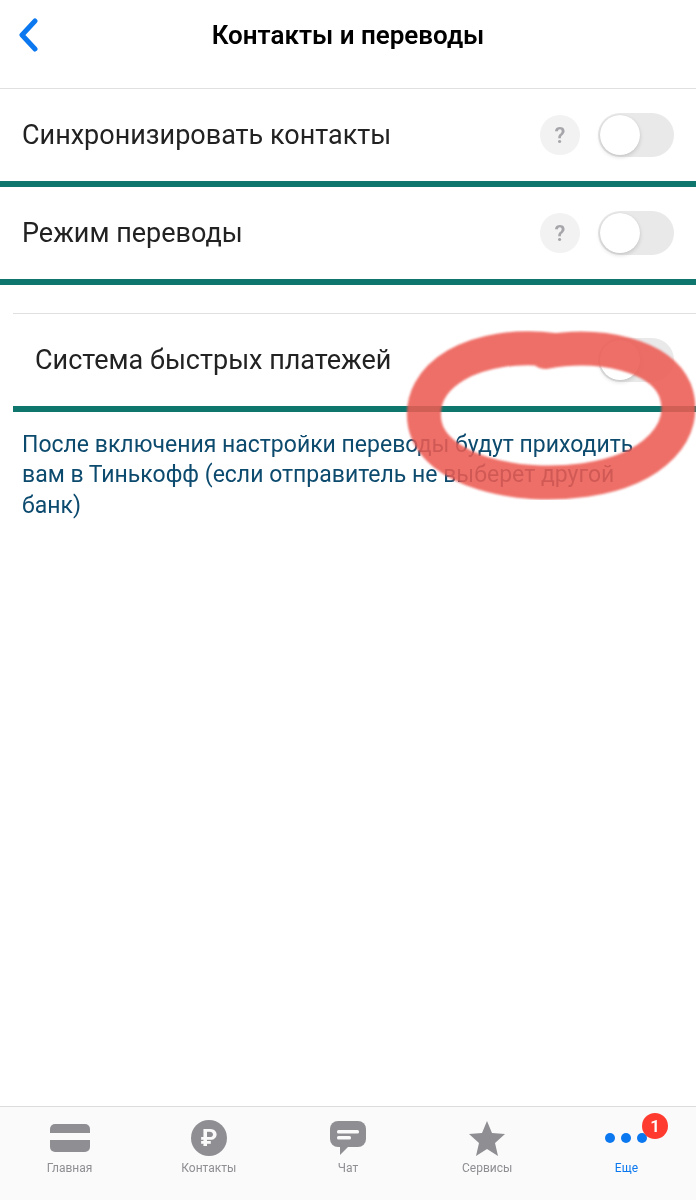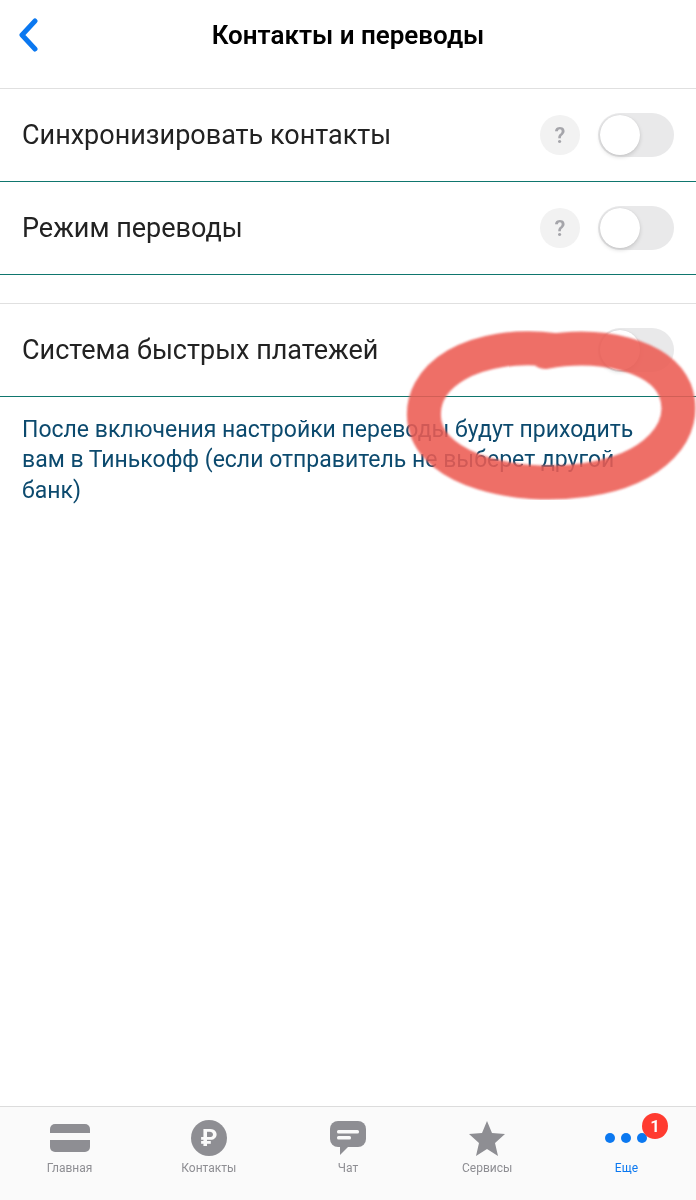--- a/index.html
+++ b/index.html
@@ -33,26 +33,27 @@
       color: #000;
       margin-left: -30px;
     }
     .settings-list {
       border-top: 1px solid #e0e0e0;
     }
     .setting-row {
       display: flex;
       align-items: center;
       padding: 24px 22px 24px 22px;
-      border-bottom: 1px solid #0f766e;
+      border-bottom: 6px solid #0f766e;
       min-height: 82px;
     }
     .setting-row.gap-before {
       border-top: 1px solid #e0e0e0;
       margin-top: 28px;
+      margin-left: 13px;
     }
     .setting-label {
       flex: 1;
       font-size: 27px;
       color: #222;
     }
     .help-btn {
       width: 40px;
       height: 40px;
       border-radius: 50%;

